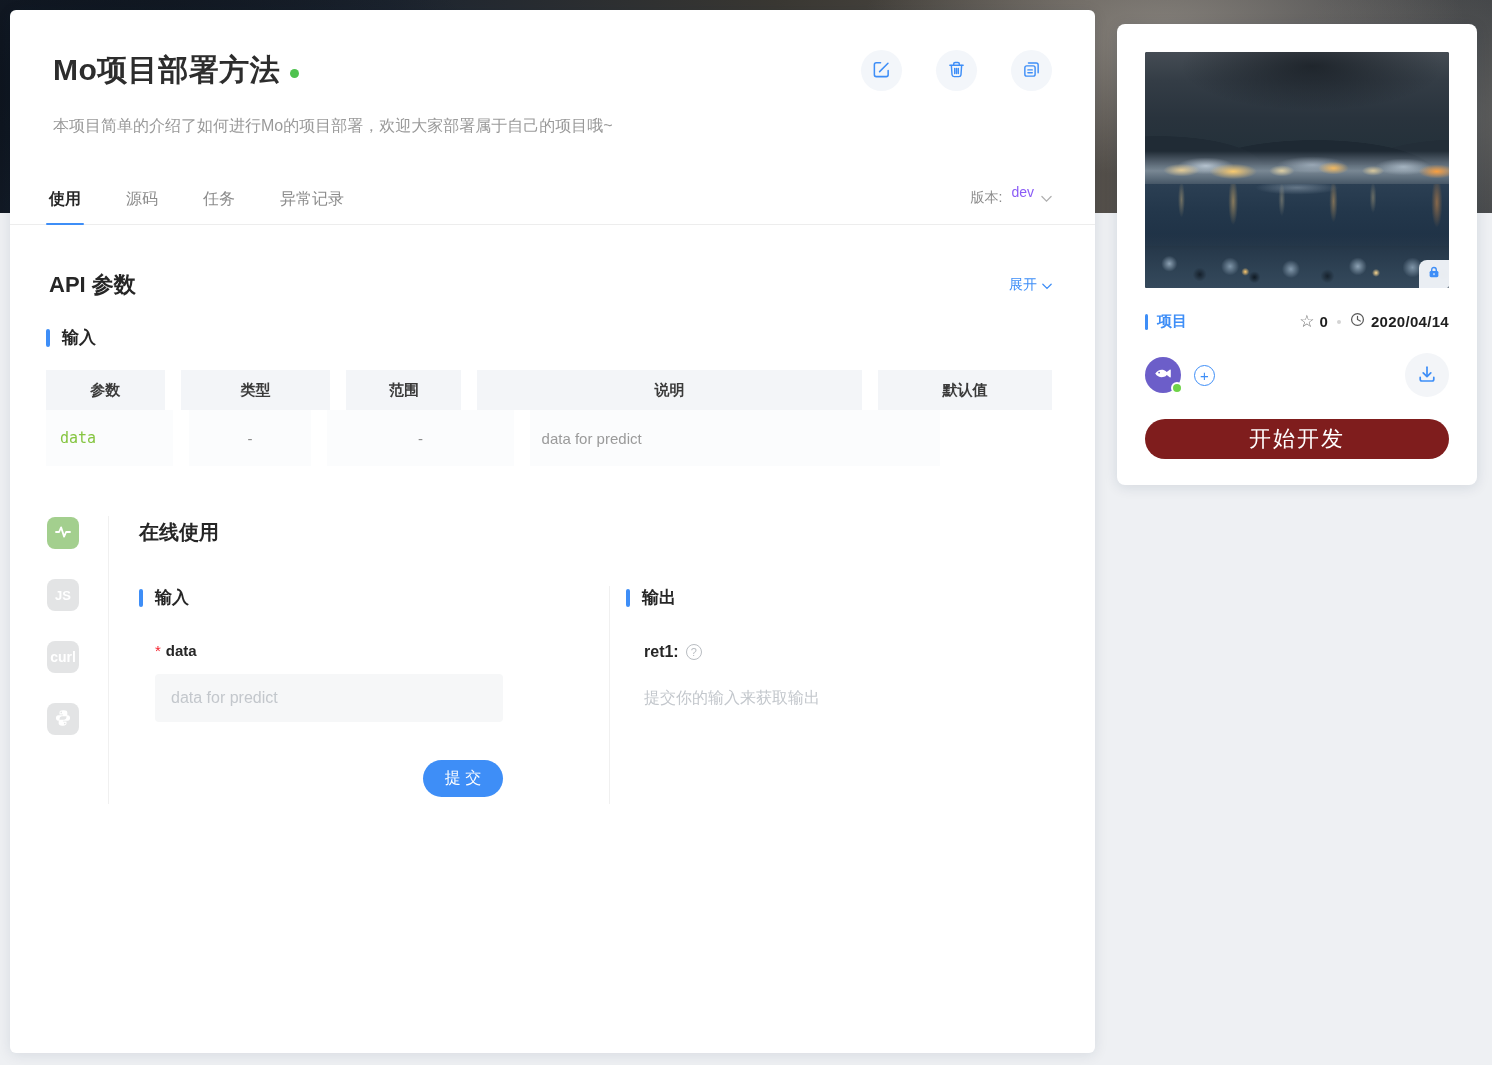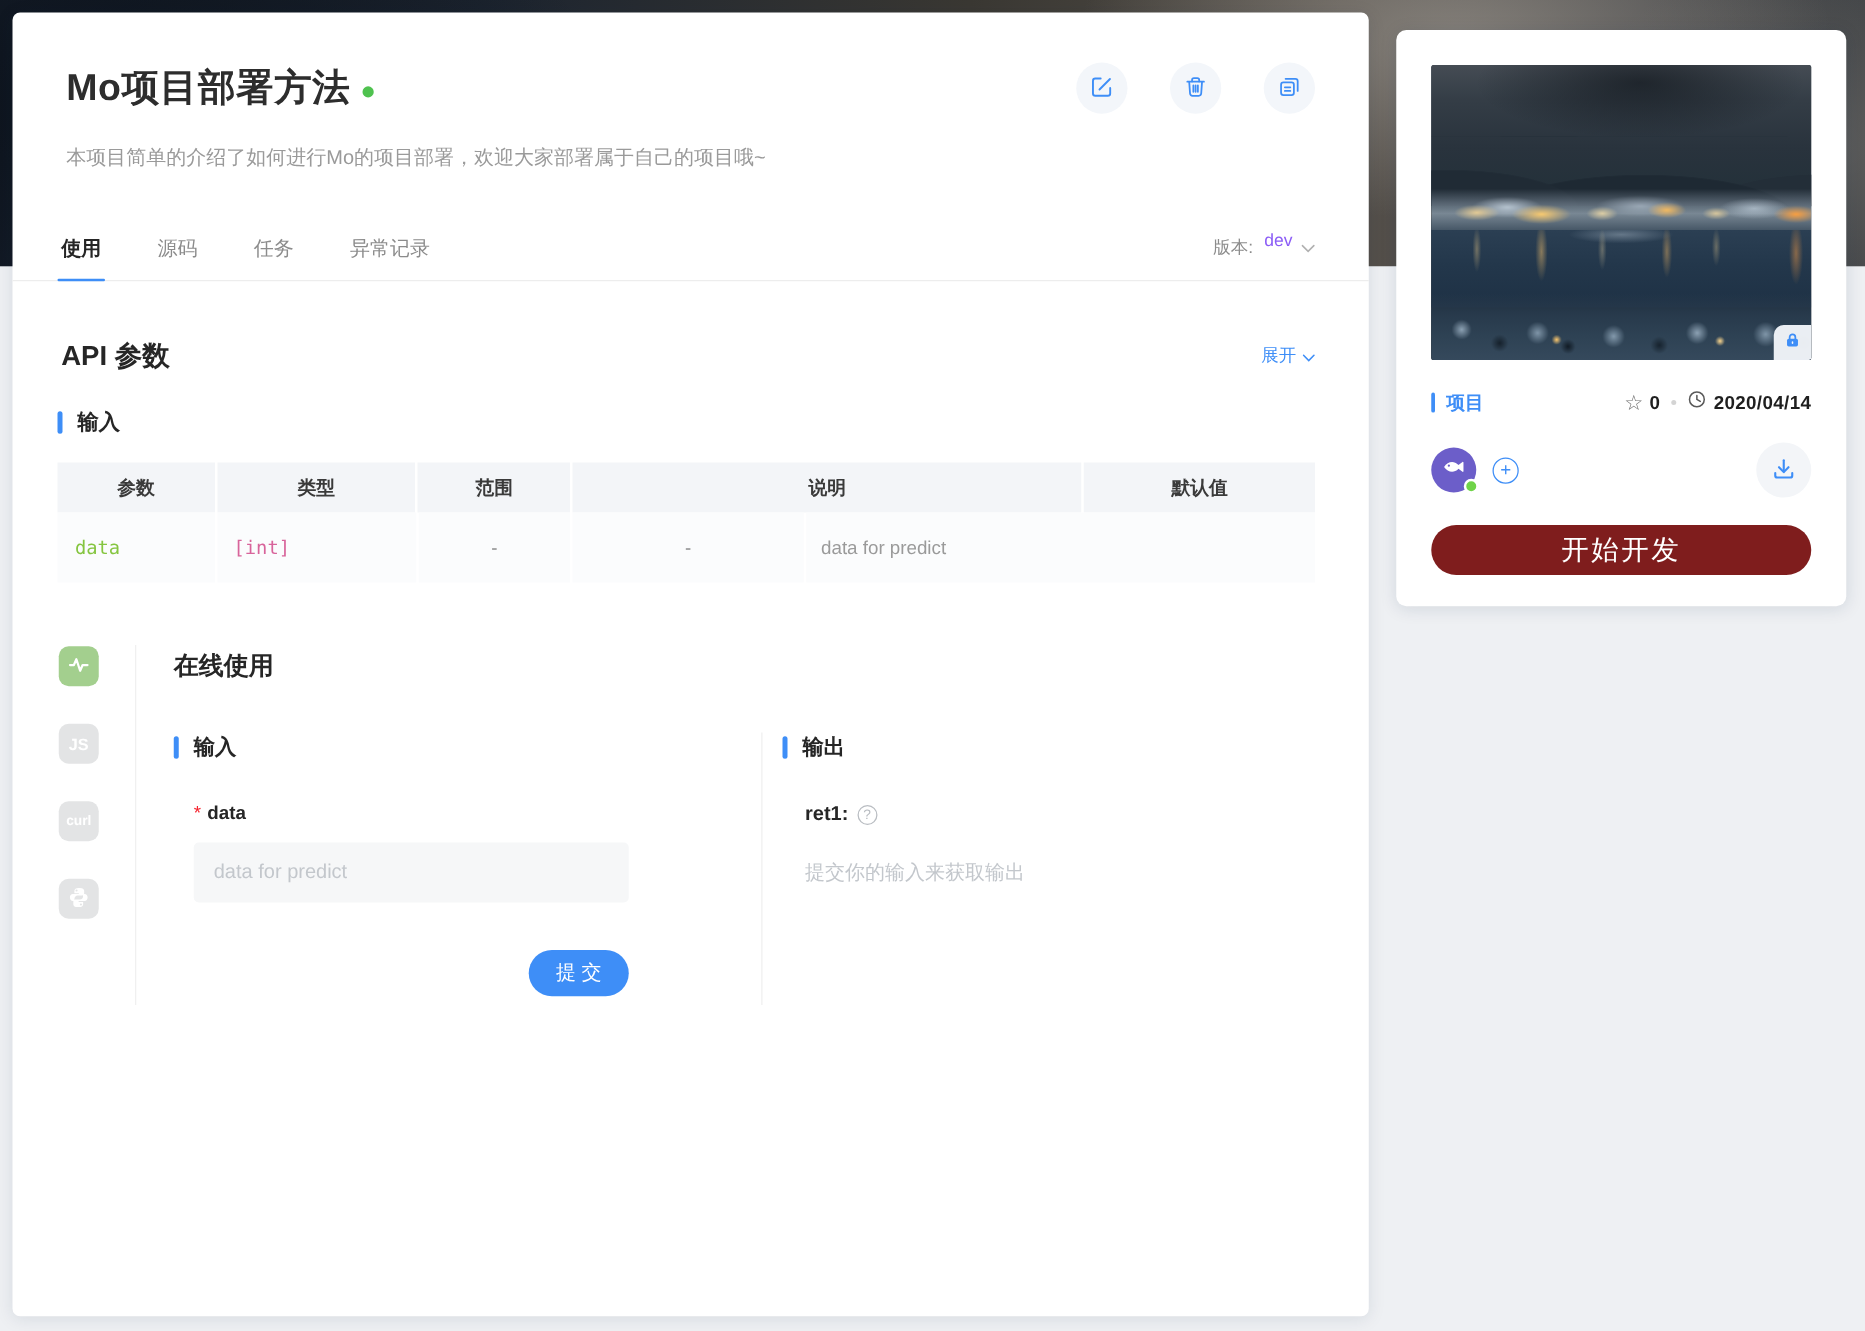--- a/index.html
+++ b/index.html
@@ -55,36 +55,36 @@
   .content { padding:0 43px 0 36px; }
   .api-head { margin-top:45px; display:flex; align-items:center; }
   .api-title { font-size:22px; font-weight:700; color:#262626; margin-left:3px; }
   .expand-link { margin-left:auto; display:flex; align-items:center; gap:5px; color:#3e8ef7; font-size:14px; cursor:pointer; }
   .section-label { display:flex; align-items:center; }
   .blue-bar { width:4px; height:18px; background:#3e8ef7; border-radius:2px; margin-right:12px; }
   .section-label .txt { font-size:17px; font-weight:700; color:#262626; }
   .api-input-label { margin-top:26px; }
   
   .param-table { margin-top:21px; width:1006px; }
-  .trow { display:flex; gap:2px; }
+  .trow { display:flex; gap:16px; }
   .tcell { display:flex; align-items:center; justify-content:center; }
   .c1 { width:12.6%; } .c2 { width:15.9%; } .c3 { width:12.2%; } .c4 { width:18.5%; } .c5 { width:40.8%; }
   .thead .tcell { background:#f3f5f8; height:40px; font-size:15px; font-weight:700; color:#3a3a3a; }
   .tbody .tcell { background:#fbfcfd; height:56px; font-size:15px; color:#8c8c8c; }
   .tbody .c1 { justify-content:flex-start; padding-left:14px; color:#85c540; font-family:"DejaVu Sans Mono",monospace; }
   .tbody .c2 { justify-content:flex-start; padding-left:13px; color:#d8649b; font-family:"DejaVu Sans Mono",monospace; }
   .tbody .c5 { justify-content:flex-start; padding-left:12px; color:#9a9a9a; }
   
   .online { margin-top:50px; display:flex; align-items:stretch; }
   .rail { width:63px; border-right:1px solid #f0f0f0; display:flex; flex-direction:column; gap:30px; padding:1px 0 60px 1px; }
   .rail-tile { width:32px; height:32px; border-radius:8px; display:flex; align-items:center; justify-content:center; border:none; cursor:pointer; }
   .rail-tile.active { background:#a3cf8e; }
   .rail-tile.gray { background:#e3e4e5; color:#fff; }
   .rail-js { font-size:13px; font-weight:700; color:#fff; }
-  .rail-curl { font-size:11px; font-weight:700; color:#fff; }
+  .rail-curl { font-size:14px; font-weight:700; color:#fff; }
   .online-main { flex:1; margin-left:30px; }
   .online-title { font-size:20px; font-weight:700; color:#262626; margin-top:3px; }
   .io-row { display:flex; margin-top:40px; min-height:218px; }
   .io-col-input { width:470px; }
   .io-col-output { flex:1; border-left:1px solid #f0f0f0; padding-left:16px; }
   .field-label { margin:33px 0 0 16px; font-size:15px; color:#262626; font-weight:600; }
   .req-mark { color:#f5222d; margin-right:5px; font-weight:400; }
   .text-input {
     margin:15px 0 0 16px; width:348px; height:48px; background:#f6f7f8; border:none;
     border-radius:4px; padding:0 16px; font-size:16px; color:#262626;
@@ -259,21 +259,20 @@
     <div class="param-table">
       <div class="trow thead">
         <div class="tcell c1">参数</div>
         <div class="tcell c2">类型</div>
         <div class="tcell c3">范围</div>
         <div class="tcell c5">说明</div>
         <div class="tcell c4">默认值</div>
       </div>
       <div class="trow tbody">
         <div class="tcell c1">data</div>
-        <div class="tcell c2">[int]</div>
         <div class="tcell c3">-</div>
         <div class="tcell c4">-</div>
         <div class="tcell c5">data for predict</div>
       </div>
     </div>
 
     <div class="online">
       <div class="rail">
         <button class="rail-tile active">
           <span>

